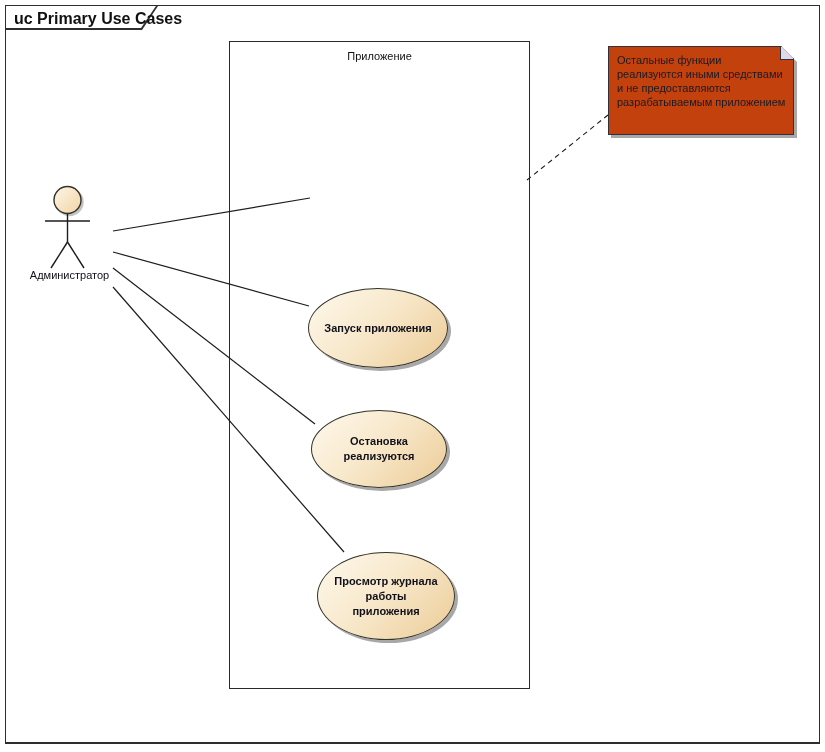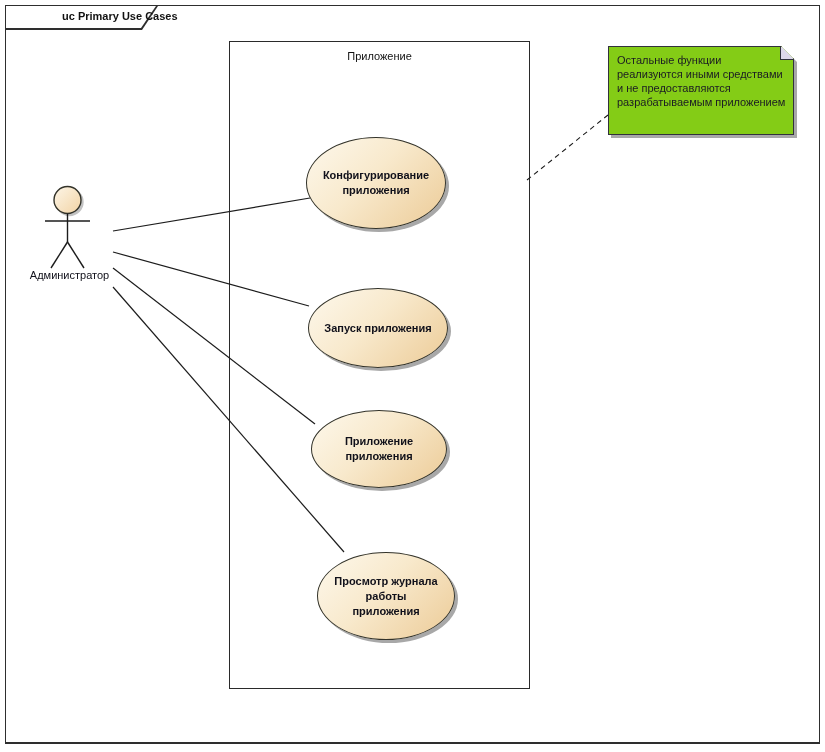--- a/index.html
+++ b/index.html
@@ -9,21 +9,21 @@
 
   
   .frame { position:absolute; left:5px; top:5px; width:815px; height:739px;
     border:1px solid #2e2e2e; border-bottom-width:2px; background:transparent; }
   .frame-tab { position:absolute; left:0; top:0; width:152px; height:24px;
     background:#2e2e2e;
     clip-path:polygon(0 0, 100% 0, calc(100% - 16px) 100%, 0 100%); }
   .frame-tab-inner { position:absolute; left:0; top:0; width:150px; height:22px;
     background:#ffffff;
     clip-path:polygon(0 0, 100% 0, calc(100% - 15px) 100%, 0 100%); }
-  .frame-tab-label { position:absolute; left:8px; top:4px; font-size:11px; font-weight:bold; color:#111; white-space:nowrap;margin-left:48px; }
+  .frame-tab-label { position:absolute; left:8px; top:4px; font-size:16px; font-weight:bold; color:#111; white-space:nowrap; }
 
   
   .boundary { position:absolute; left:229px; top:41px; width:301px; height:648px;
     border:1px solid #2a2a2a; background:transparent; }
   .boundary-label { position:absolute; left:0; top:8px; width:100%; text-align:center;
     font-size:11px; color:#111; }
 
   
   svg.connectors { position:absolute; left:0; top:0; width:825px; height:752px; }
   svg.connectors line { stroke:#1c1c1c; stroke-width:1.2; }
@@ -43,21 +43,21 @@
   
   .actor-svg { position:absolute; left:42px; top:183px; width:52px; height:88px; overflow:visible; }
   .actor-label { position:absolute; left:22px; top:269px; width:95px; text-align:center;
     font-size:11px; font-weight:normal; color:#10101a; }
 
   
   .note-wrap { position:absolute; left:608px; top:46px; width:186px; height:89px; }
   .note-shadow { position:absolute; left:3px; top:3px; width:186px; height:89px; background:#a8a8a8;
     clip-path:polygon(0 0, calc(100% - 13px) 0, 100% 13px, 100% 100%, 0 100%); }
   .note-body { position:absolute; left:0; top:0; width:186px; height:89px;
-    background:#84cc16; border:1px solid #31313c;
+    background:#c2410c; border:1px solid #31313c;
     clip-path:polygon(0 0, calc(100% - 13px) 0, 100% 13px, 100% 100%, 0 100%); }
   .note-fold { position:absolute; top:0; right:0; width:13px; height:13px; background:#ddd8ea;
     border-left:1px solid #31313c; border-bottom:1px solid #31313c; }
   .note-text { position:absolute; left:8px; top:6px; width:172px;
     font-size:11px; line-height:14px; color:#1b1b24; }
 </style>
 </head>
 <body>
 
 <div id="canvas">
@@ -74,28 +74,25 @@
   </div>
 
   <svg class="connectors">
     <line x1="113" y1="231" x2="310" y2="198"></line>
     <line x1="113" y1="252" x2="309" y2="306"></line>
     <line x1="113" y1="268" x2="315" y2="424"></line>
     <line x1="113" y1="287" x2="344" y2="552"></line>
     <line class="dashed" x1="527" y1="180" x2="608" y2="115"></line>
   </svg>
 
-  <div class="usecase uc1">
-    <span>Конфигурирование приложения</span>
-  </div>
   <div class="usecase uc2">
     <span>Запуск приложения</span>
   </div>
   <div class="usecase uc3">
-    <span>Приложение приложения</span>
+    <span>Остановка реализуются</span>
   </div>
   <div class="usecase uc4">
     <span>Просмотр журнала работы приложения</span>
   </div>
 
   <svg class="actor-svg" viewBox="0 0 52 88">
     <defs>
       <linearGradient id="headGrad" x1="0" y1="0" x2="1" y2="1">
         <stop offset="0" stop-color="#fdf6e8"></stop>
         <stop offset="1" stop-color="#f2d3a4"></stop>

